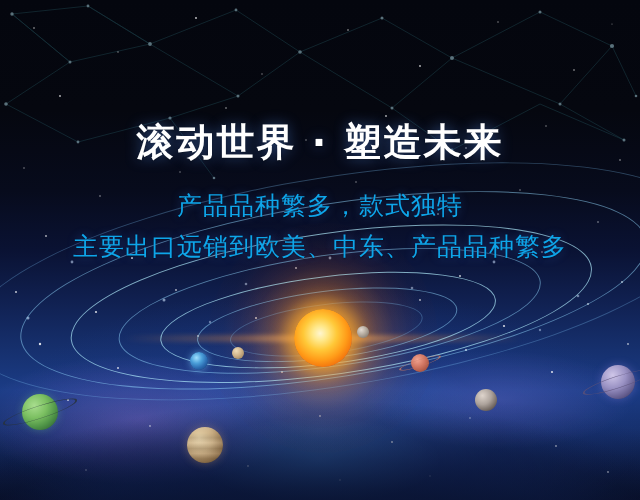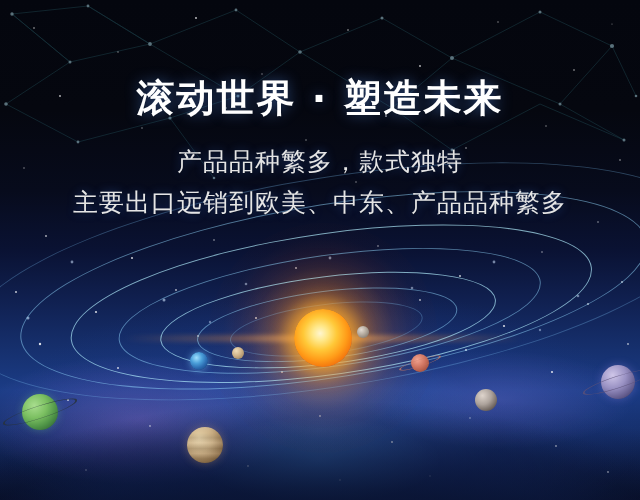--- a/index.html
+++ b/index.html
@@ -118,31 +118,31 @@
   }
 
   
   .copy {
     position: absolute;
     left: 0; right: 0; top: 0;
     text-align: center;
   }
   .headline {
     margin: 0;
-    padding-top: 76px;
+    padding-top: 120px;
     color: #ffffff;
     font-size: 38px;
     font-weight: bold;
     letter-spacing: 2px;
     line-height: 1.18;
     text-shadow: 0 0 14px rgba(90,150,255,0.45), 0 1px 2px rgba(0,0,0,0.6);
   }
   .sub {
     margin: 0;
-    color: #e5e5e5;
+    color: #0ea5e9;
     font-size: 25px;
     font-weight: normal;
     letter-spacing: 1px;
     line-height: 1.5;
     text-shadow: 0 0 10px rgba(60,110,220,0.45), 0 1px 2px rgba(0,0,0,0.55);
   }
   .sub.line1 { padding-top: 22px; }
   .sub.line2 { padding-top: 4px; }
 </style>
 </head>

